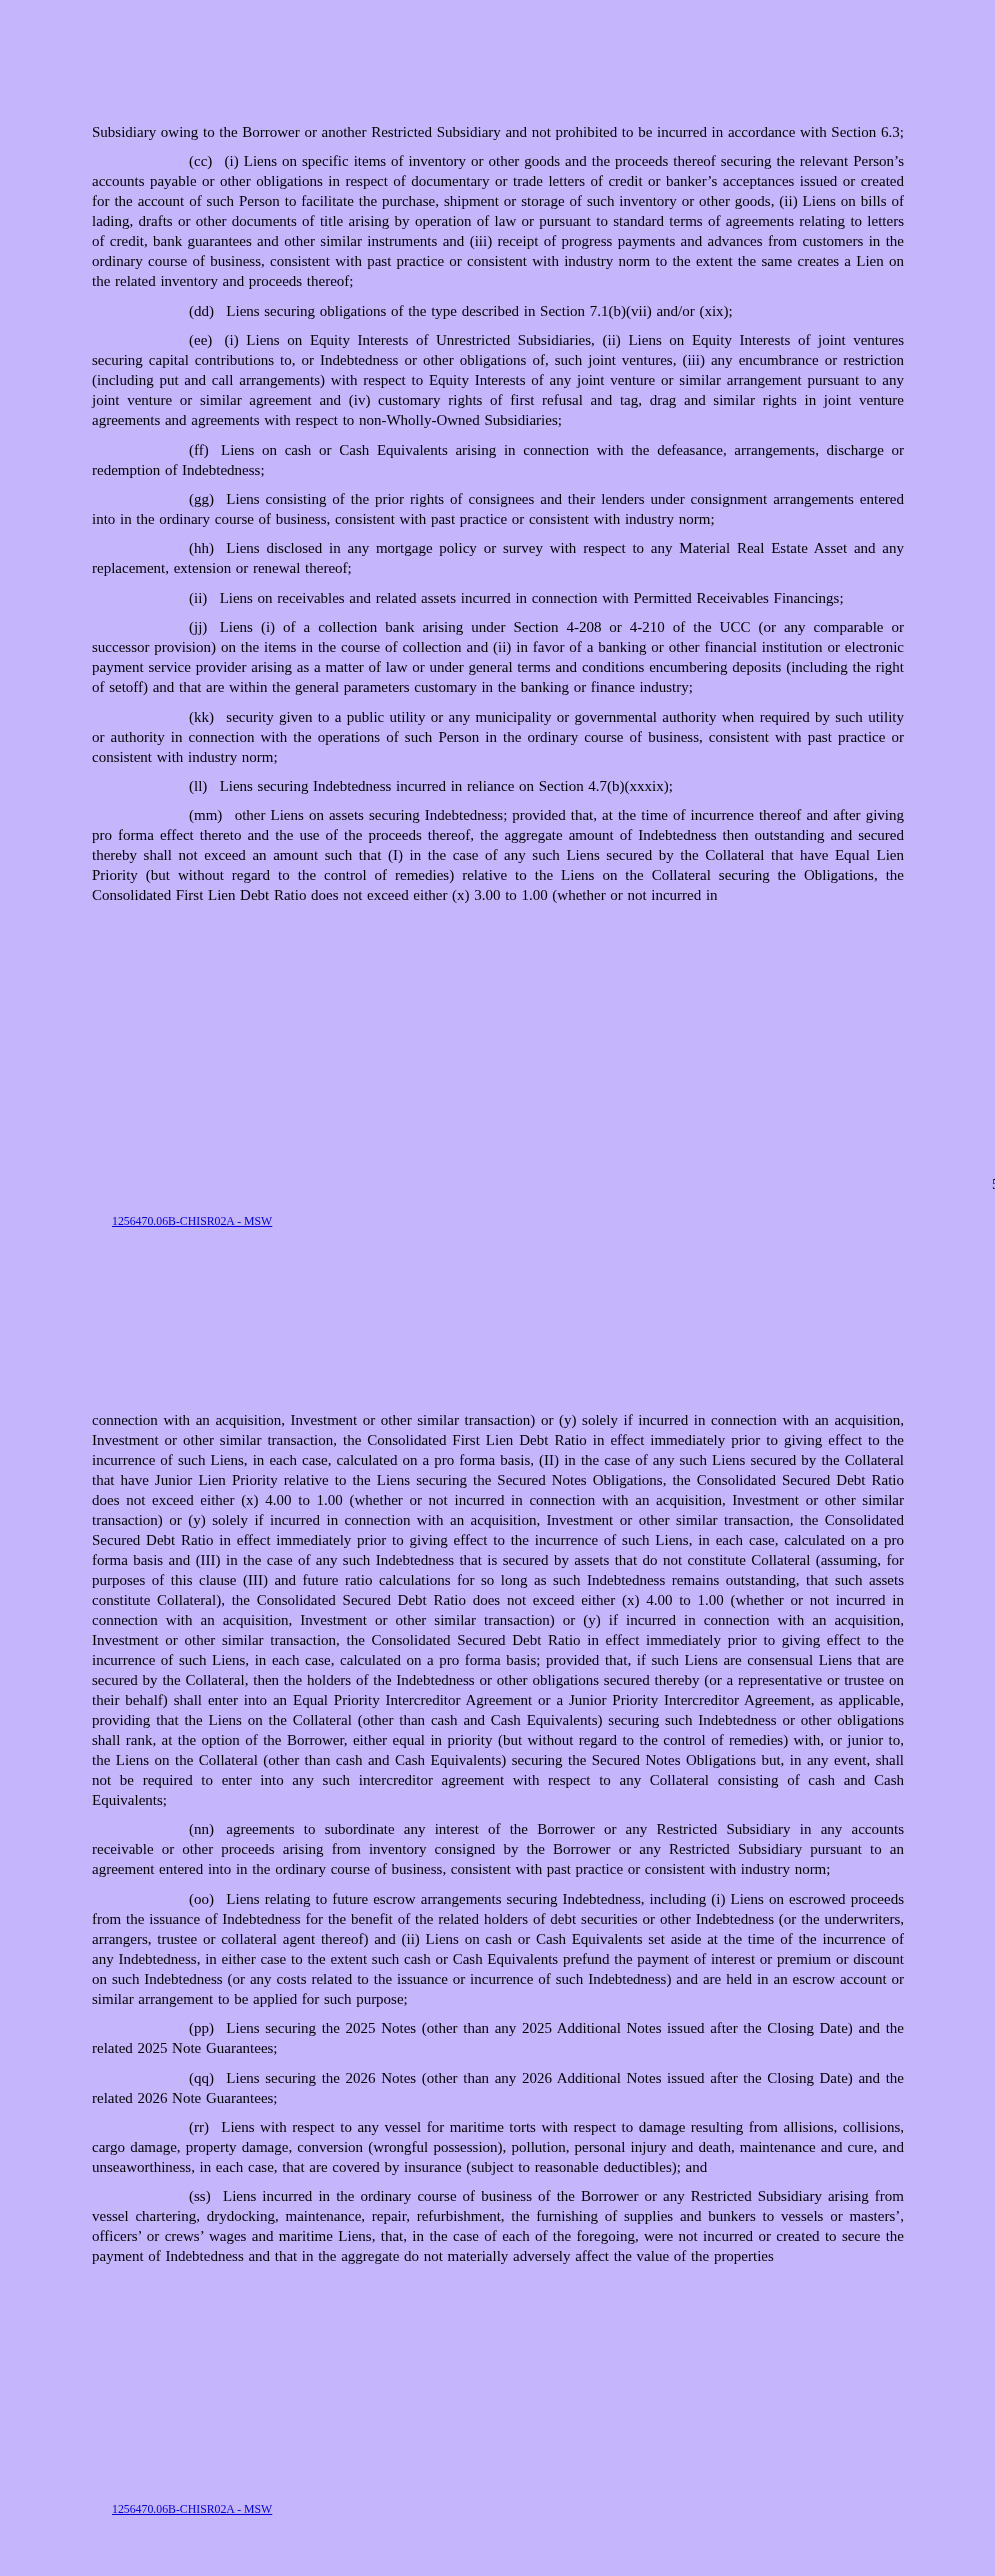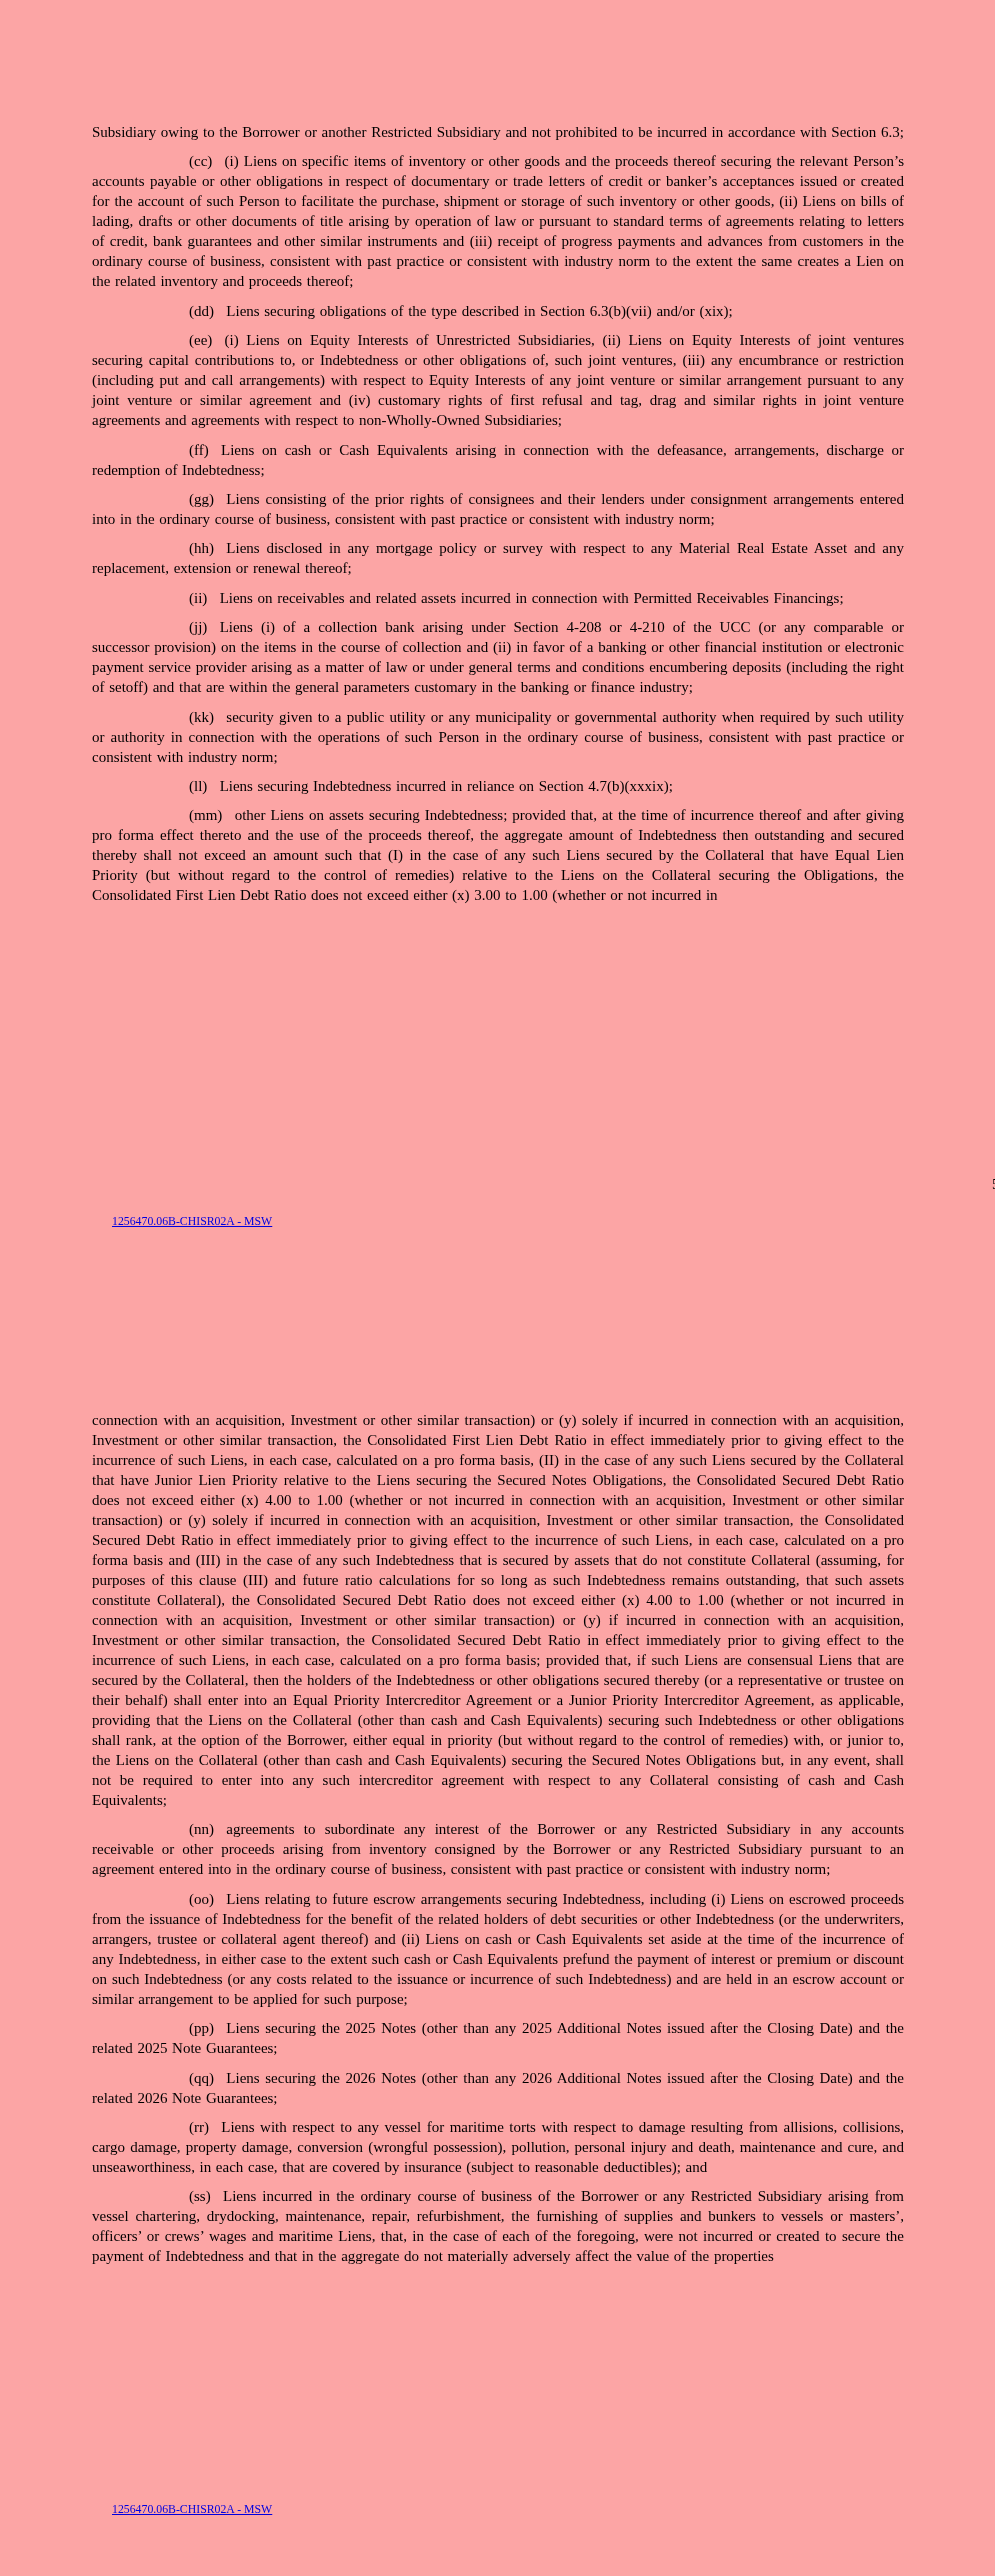--- a/index.html
+++ b/index.html
@@ -9,21 +9,21 @@
   }
   body {
     width: 995px;
     font-family: "Liberation Serif", serif;
     color: #000000;
   }
   .page {
     position: relative;
     width: 995px;
     height: 1288px;
-    background: #fca5a5;
+    background: #c4b5fd;
     overflow: hidden;
   }
   .page-body {
     position: absolute;
     top: 122px;
     left: 92px;
     width: 812px;
     text-align: justify;
     font-size: 15px;
     line-height: 20px;
@@ -65,21 +65,21 @@
 <body>
 
 <div class="page">
   <div class="page-body">
 
     <p class="para cont">Subsidiary owing to the Borrower or another Restricted Subsidiary and not prohibited to be incurred in accordance with Section 6.3;</p>
 
 
     <p class="para clause"><span class="clabel">(cc)</span><span class="cgap"></span><span>(i) Liens on specific items of inventory or other goods and the proceeds thereof securing the relevant Person’s accounts payable or other obligations in respect of documentary or trade letters of credit or banker’s acceptances issued or created for the account of such Person to facilitate the purchase, shipment or storage of such inventory or other goods, (ii) Liens on bills of lading, drafts or other documents of title arising by operation of law or pursuant to standard terms of agreements relating to letters of credit, bank guarantees and other similar instruments and (iii) receipt of progress payments and advances from customers in the ordinary course of business, consistent with past practice or consistent with industry norm to the extent the same creates a Lien on the related inventory and proceeds thereof;</span></p>
 
-    <p class="para clause"><span class="clabel">(dd)</span><span class="cgap"></span><span>Liens securing obligations of the type described in Section 6.3(b)(vii) and/or (xix);</span></p>
+    <p class="para clause"><span class="clabel">(dd)</span><span class="cgap"></span><span>Liens securing obligations of the type described in Section 7.1(b)(vii) and/or (xix);</span></p>
 
     <p class="para clause"><span class="clabel">(ee)</span><span class="cgap"></span><span>(i) Liens on Equity Interests of Unrestricted Subsidiaries, (ii) Liens on Equity Interests of joint ventures securing capital contributions to, or Indebtedness or other obligations of, such joint ventures, (iii) any encumbrance or restriction (including put and call arrangements) with respect to Equity Interests of any joint venture or similar arrangement pursuant to any joint venture or similar agreement and (iv) customary rights of first refusal and tag, drag and similar rights in joint venture agreements and agreements with respect to non-Wholly-Owned Subsidiaries;</span></p>
 
     <p class="para clause"><span class="clabel">(ff)</span><span class="cgap"></span><span>Liens on cash or Cash Equivalents arising in connection with the defeasance, arrangements, discharge or redemption of Indebtedness;</span></p>
 
     <p class="para clause"><span class="clabel">(gg)</span><span class="cgap"></span><span>Liens consisting of the prior rights of consignees and their lenders under consignment arrangements entered into in the ordinary course of business, consistent with past practice or consistent with industry norm;</span></p>
 
     <p class="para clause"><span class="clabel">(hh)</span><span class="cgap"></span><span>Liens disclosed in any mortgage policy or survey with respect to any Material Real Estate Asset and any replacement, extension or renewal thereof;</span></p>
 
     <p class="para clause"><span class="clabel">(ii)</span><span class="cgap"></span><span>Liens on receivables and related assets incurred in connection with Permitted Receivables Financings;</span></p>

